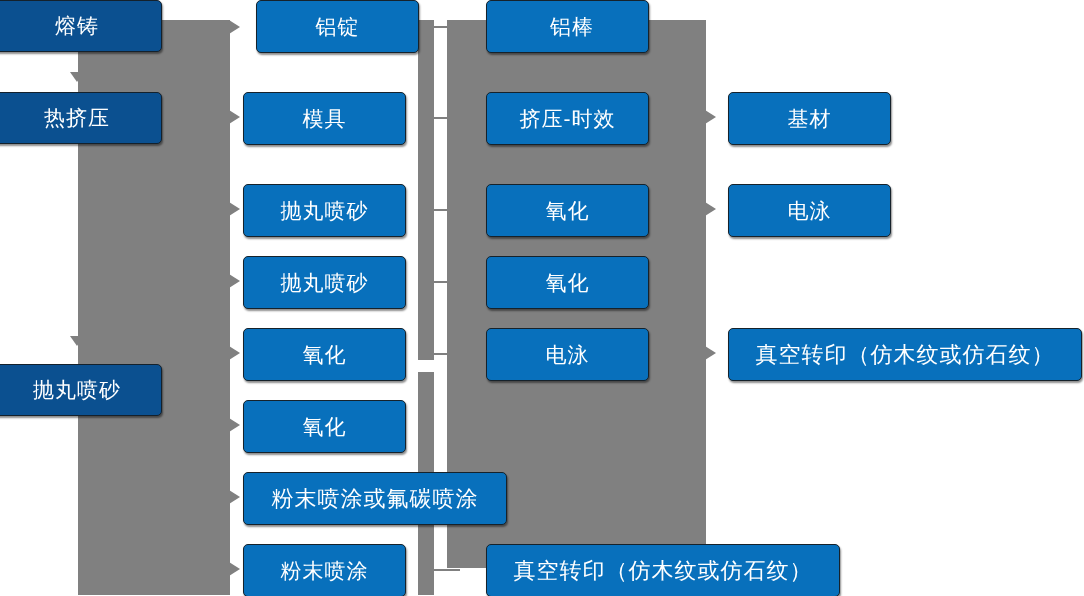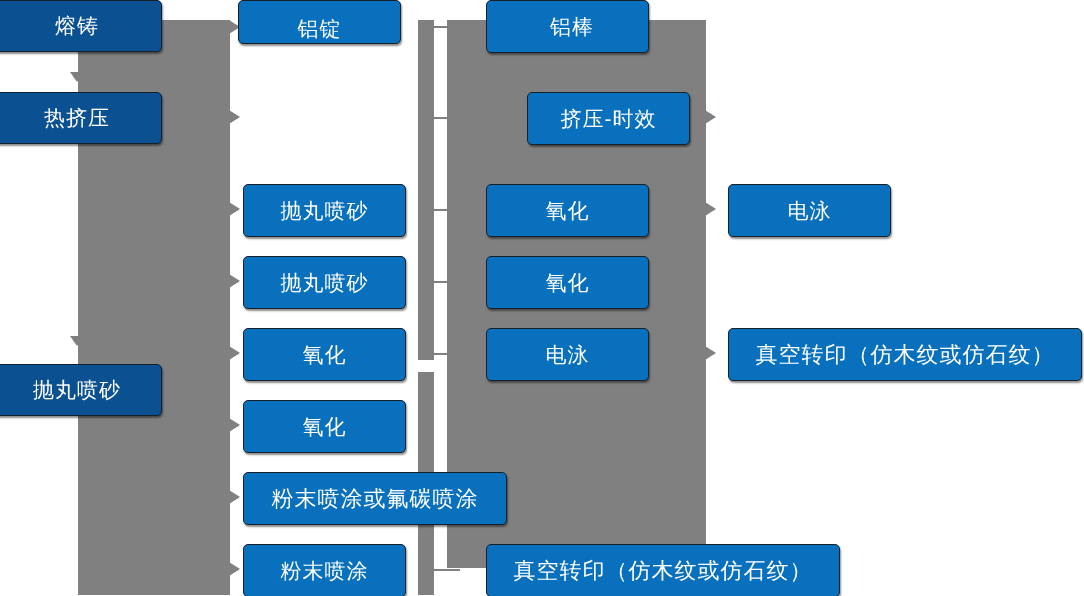--- a/index.html
+++ b/index.html
@@ -93,24 +93,27 @@
   </div>
 
   <div class="node dark" style="left:-8px;top:92px;width:170px;height:52px;">
     <span>热挤压</span>
   </div>
 
   <div class="node dark" style="left:-8px;top:364px;width:170px;height:52px;">
     <span>抛丸喷砂</span>
   </div>
 
-  <div class="node light" style="left:238px;top:0px;width:163px;height:44px;align-items:flex-end;">
+  <div class="node light" style="left:256px;top:0px;width:163px;height:53px;">
     <span>铝锭</span>
   </div>
 
+  <div class="node light" style="left:243px;top:92px;width:163px;height:53px;">
+    <span>模具</span>
+  </div>
 
   <div class="node light" style="left:243px;top:184px;width:163px;height:53px;">
     <span>抛丸喷砂</span>
   </div>
 
   <div class="node light" style="left:243px;top:256px;width:163px;height:53px;">
     <span>抛丸喷砂</span>
   </div>
 
   <div class="node light" style="left:243px;top:328px;width:163px;height:53px;">
@@ -126,40 +129,43 @@
   </div>
 
   <div class="node light" style="left:243px;top:544px;width:163px;height:53px;">
     <span>粉末喷涂</span>
   </div>
 
   <div class="node light" style="left:486px;top:0px;width:163px;height:53px;padding-left:9px;">
     <span>铝棒</span>
   </div>
 
-  <div class="node light" style="left:486px;top:92px;width:163px;height:53px;margin-left:41px;">
+  <div class="node light" style="left:486px;top:92px;width:163px;height:53px;">
     <span>挤压-时效</span>
   </div>
 
   <div class="node light" style="left:486px;top:184px;width:163px;height:53px;">
     <span>氧化</span>
   </div>
 
   <div class="node light" style="left:486px;top:256px;width:163px;height:53px;">
     <span>氧化</span>
   </div>
 
   <div class="node light" style="left:486px;top:328px;width:163px;height:53px;">
     <span>电泳</span>
   </div>
 
   <div class="node light wide" style="left:486px;top:544px;width:354px;height:53px;">
     <span>真空转印（仿木纹或仿石纹）</span>
   </div>
 
+  <div class="node light" style="left:728px;top:92px;width:163px;height:53px;">
+    <span>基材</span>
+  </div>
 
   <div class="node light" style="left:728px;top:184px;width:163px;height:53px;">
     <span>电泳</span>
   </div>
 
   <div class="node light wide" style="left:728px;top:328px;width:354px;height:53px;">
     <span>真空转印（仿木纹或仿石纹）</span>
   </div>
 
 </div>

